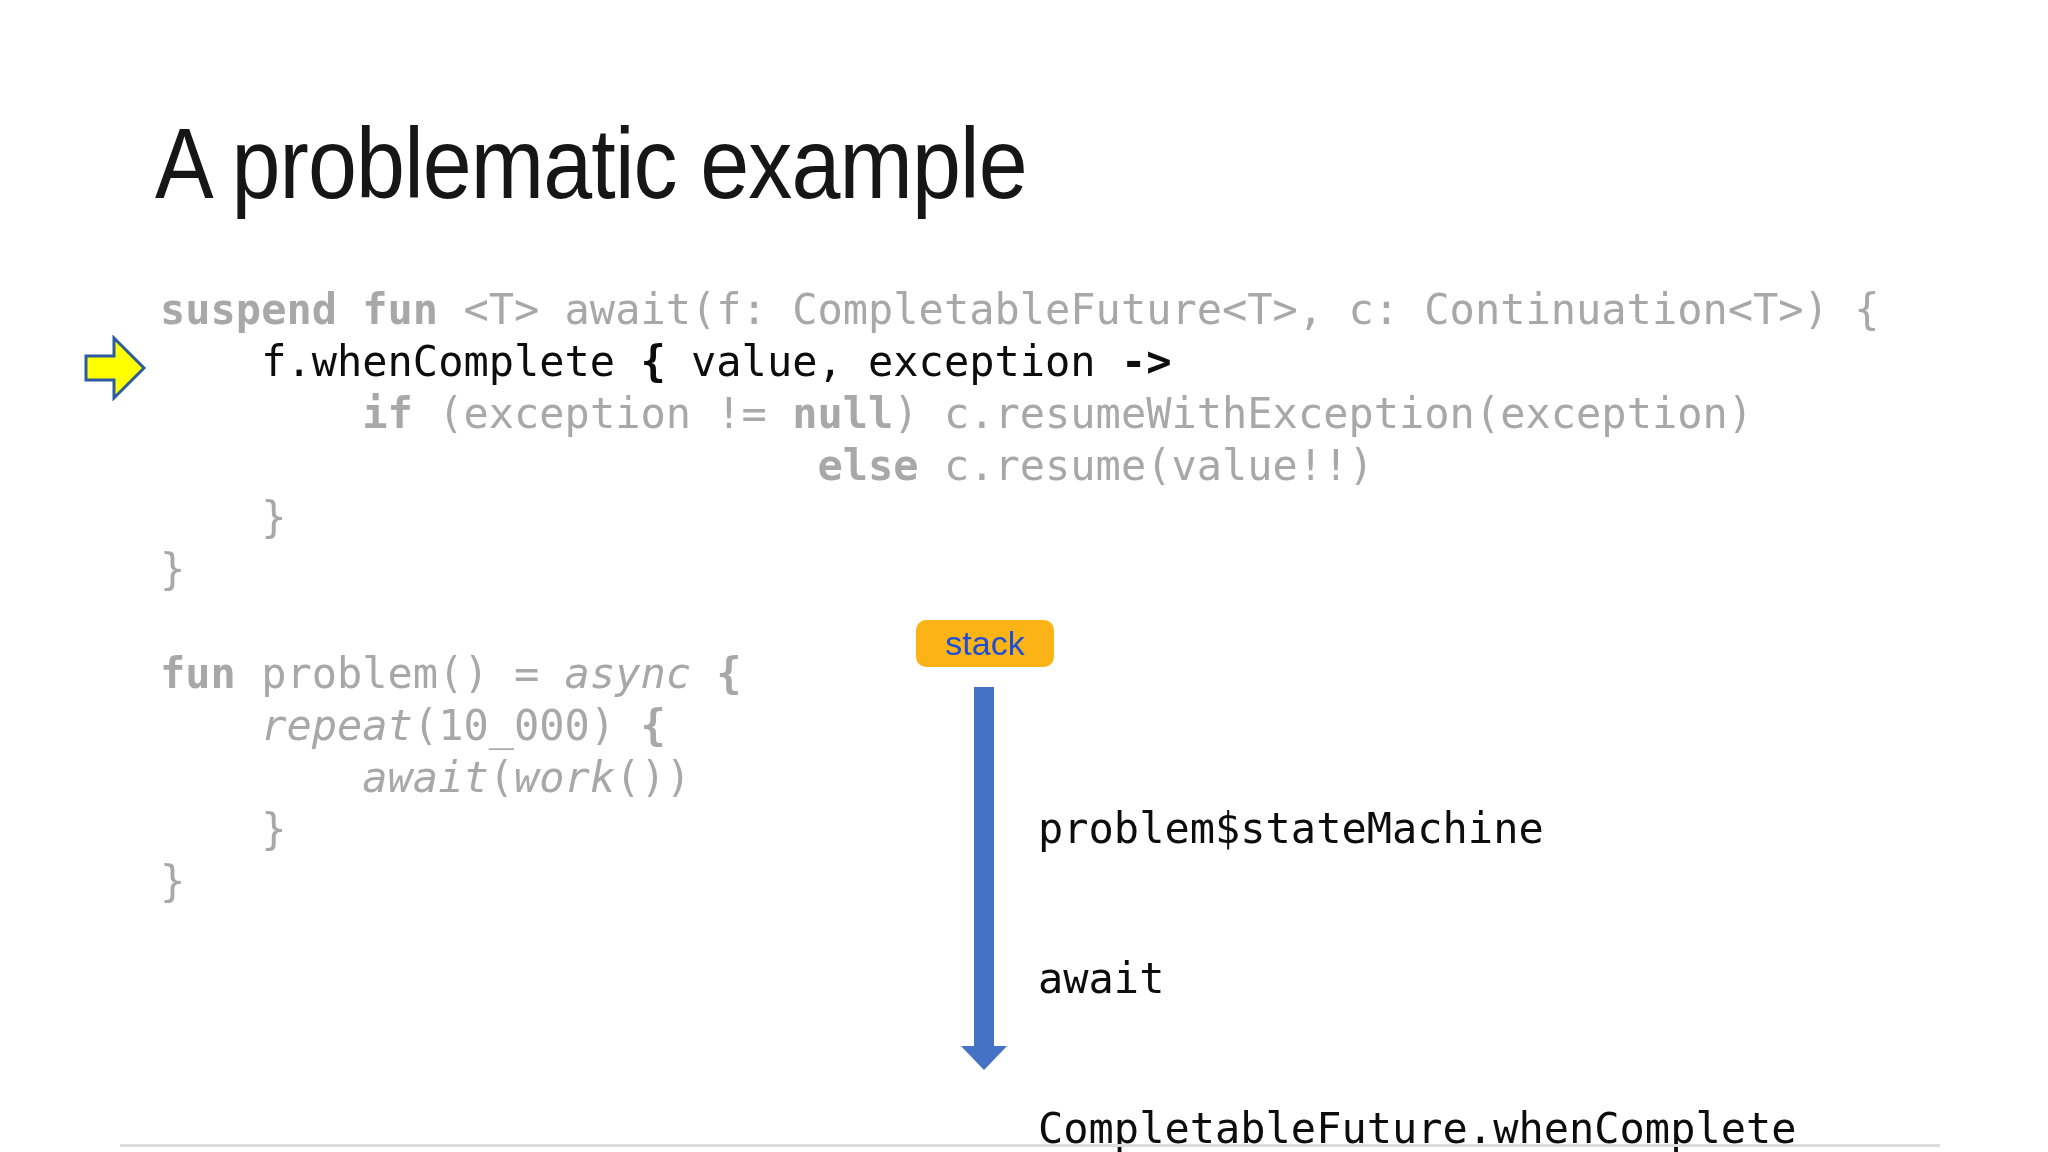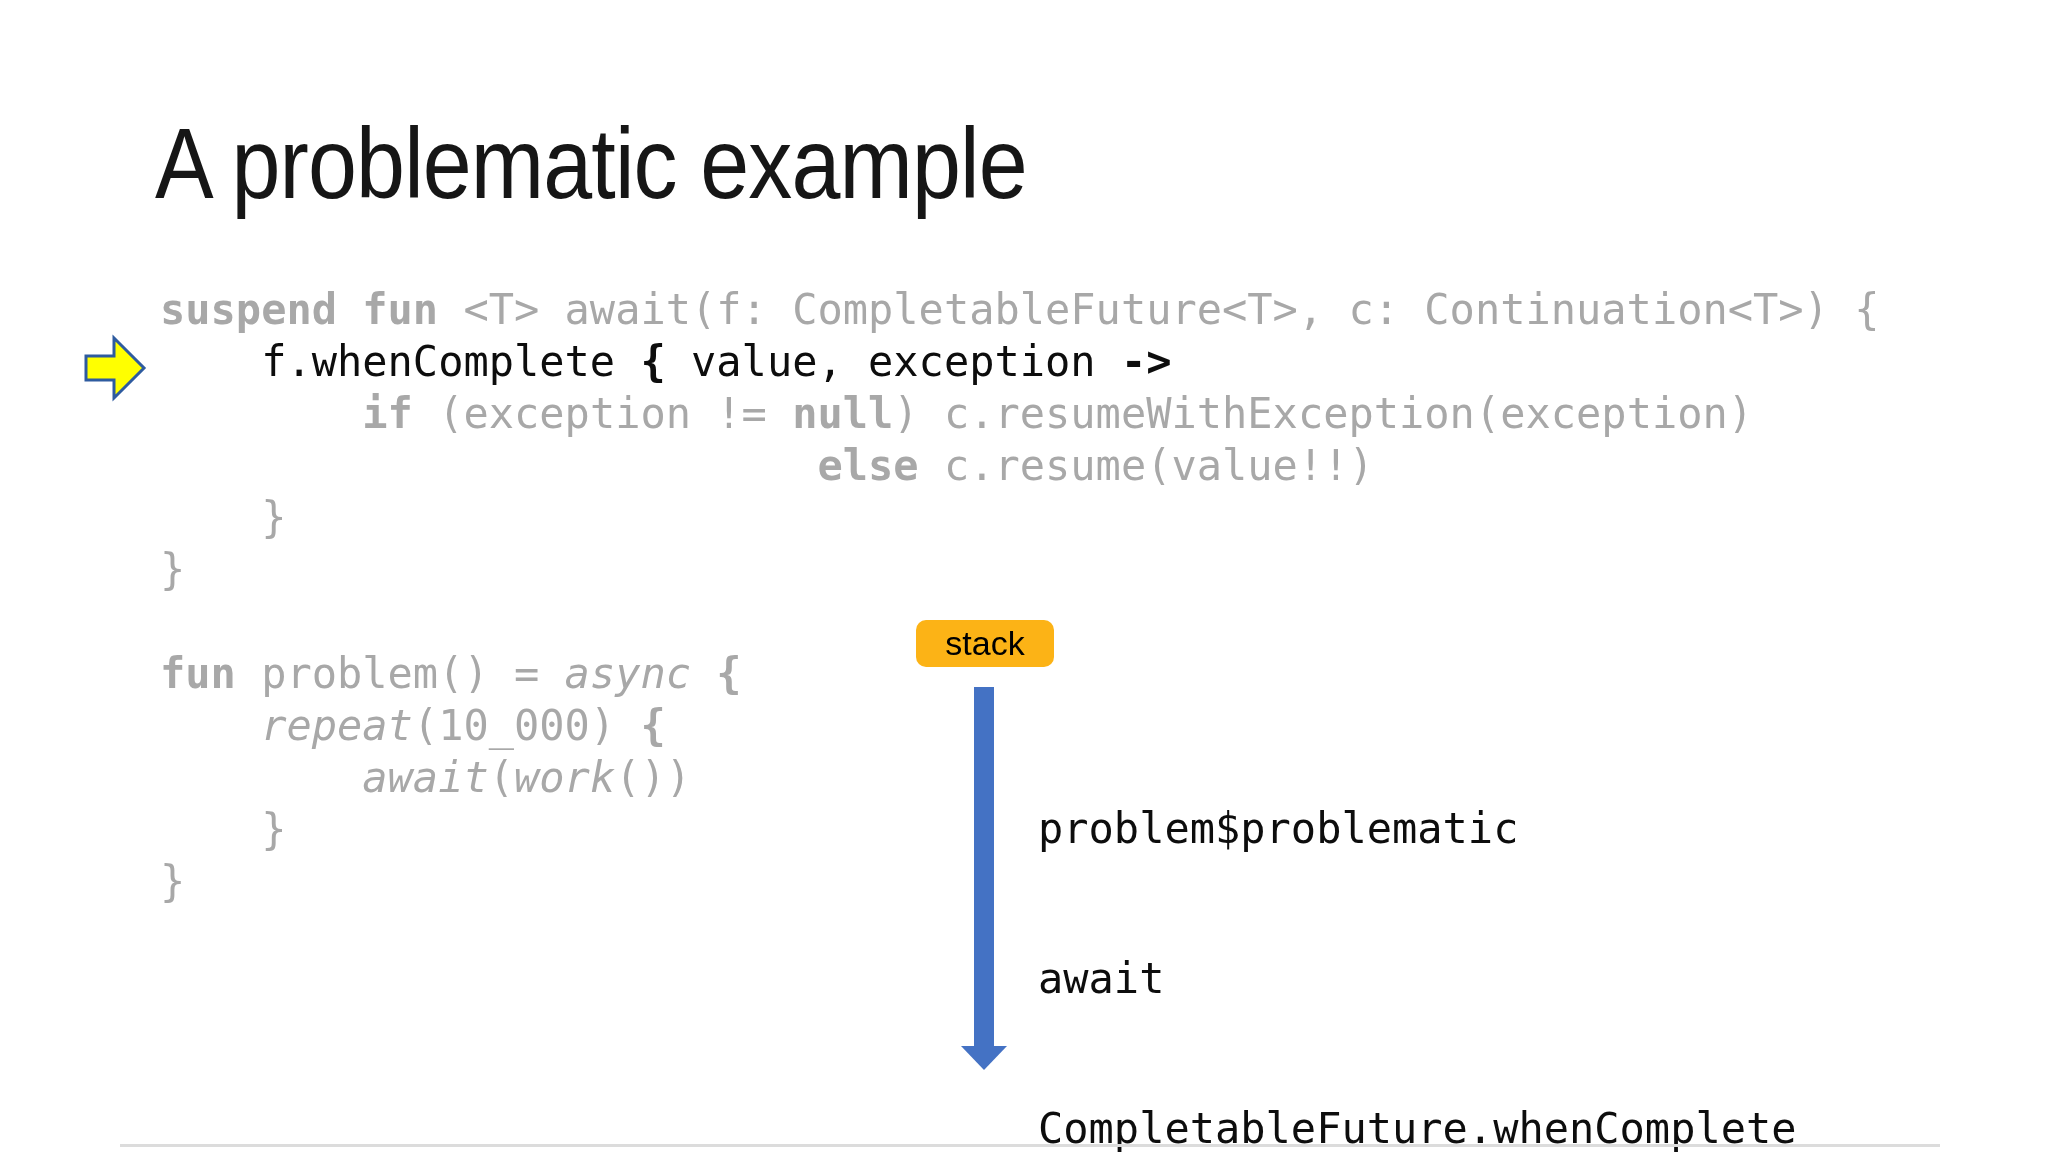--- a/index.html
+++ b/index.html
@@ -55,21 +55,21 @@
     left: 916px;
     top: 620px;
     width: 138px;
     height: 47px;
     background: var(--label-orange, #fcb316);
     border-radius: 10px;
     display: flex;
     align-items: center;
     justify-content: center;
     font-size: 34px;
-    color: #000000;
+    color: #1d4ed8;
   }
 
   .stack-arrow-shaft {
     position: absolute;
     left: 974px;
     top: 687px;
     width: 20px;
     height: 361px;
     background: var(--arrow-blue, #4472c4);
   }
@@ -121,20 +121,20 @@
   <div class="code" id="code-block-2"><div class="code-line"><span class="bold">fun</span><span> problem() = </span><span class="italic">async</span><span> </span><span class="bold">{</span></div><div class="code-line"><span>    </span><span class="italic">repeat</span><span>(10_000) </span><span class="bold">{</span></div><div class="code-line"><span>        </span><span class="italic">await</span><span>(</span><span class="italic">work</span><span>())</span></div><div class="code-line"><span>    }</span></div><div class="code-line"><span>}</span></div></div>
 
   <div class="stack-label">
     <span>stack</span>
   </div>
 
   <div class="stack-arrow-shaft"></div>
   <div class="stack-arrow-head"></div>
 
   <ul class="stack-frames">
-    <li>problem$problematic</li>
+    <li>problem$stateMachine</li>
     <li>await</li>
     <li>CompletableFuture.whenComplete</li>
   </ul>
 
   <div class="bottom-line"></div>
 
 </div>
 
 </body></html>

